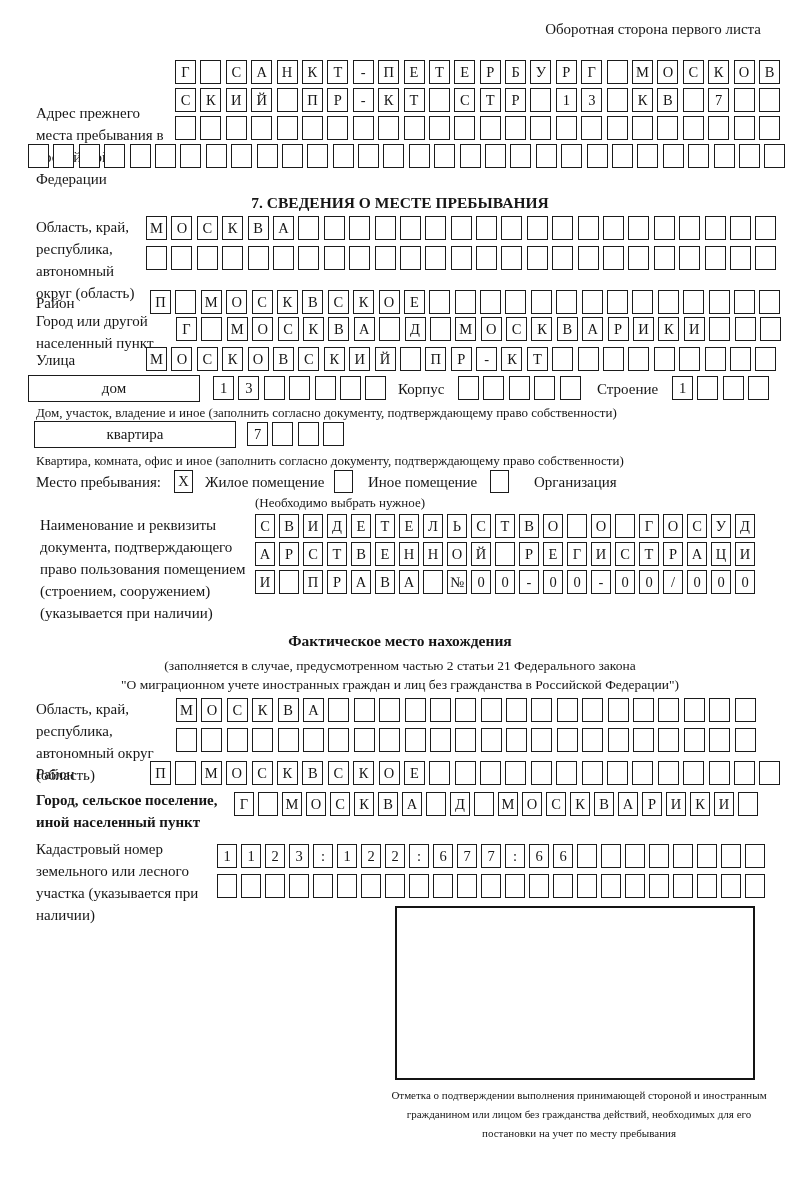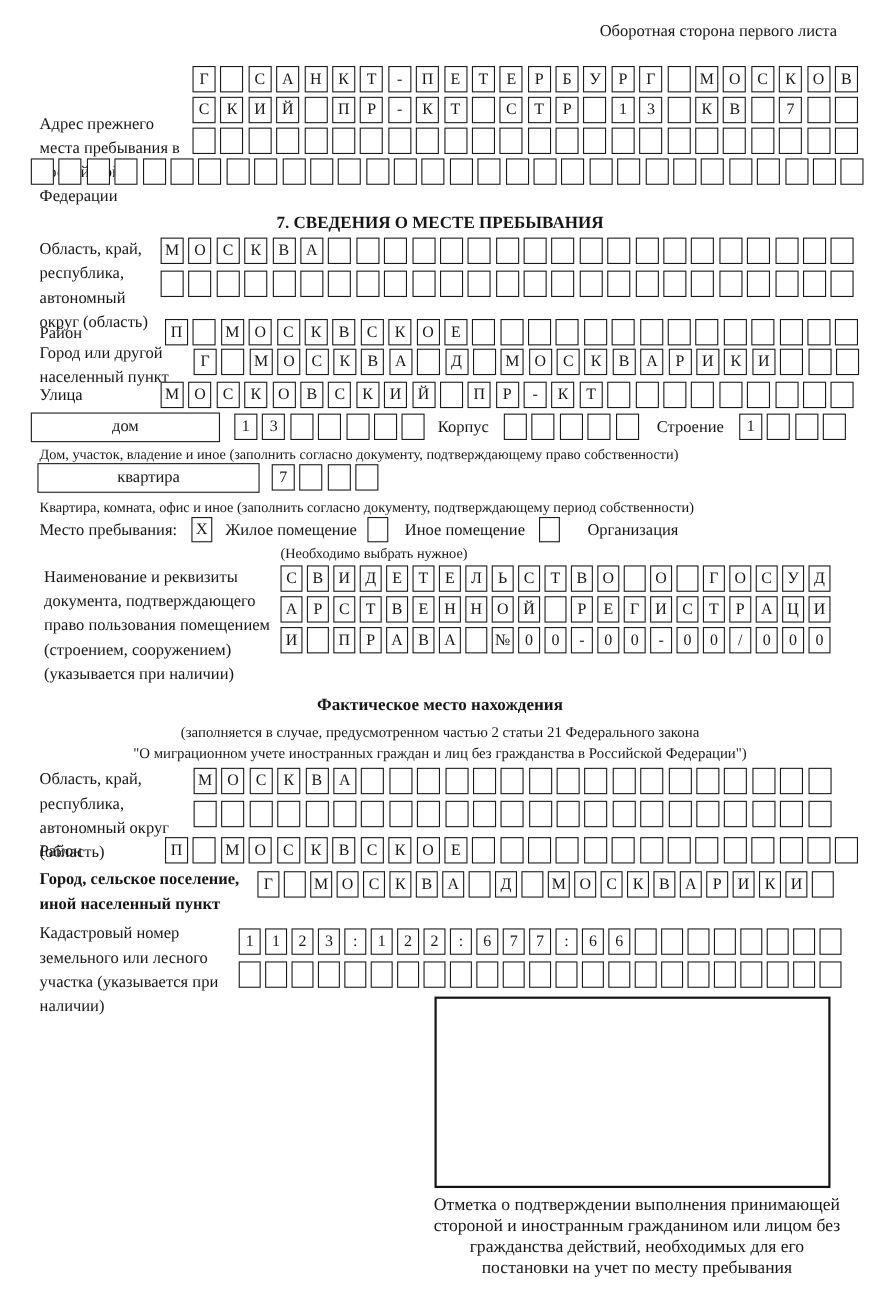--- a/index.html
+++ b/index.html
@@ -322,21 +322,21 @@
     </div>
   <div class="abs cap" style="left:36px;top:404px;width:740px;">Дом, участок, владение и иное (заполнить согласно документу, подтверждающему право собственности)</div>
 
   <div class="abs widebox" style="left:34px;top:421px;width:202px;">квартира</div>
   <div class="abs boxrow" style="left:247px;top:422px;">
       <span class="cb">7</span>
       <span class="cb"></span>
       <span class="cb"></span>
       <span class="cb"></span>
     </div>
-  <div class="abs cap" style="left:36px;top:452px;width:740px;">Квартира, комната, офис и иное (заполнить согласно документу, подтверждающему период собственности)</div>
+  <div class="abs cap" style="left:36px;top:452px;width:740px;">Квартира, комната, офис и иное (заполнить согласно документу, подтверждающему право собственности)</div>
 
   <div class="abs stay-lbl" style="left:36px;top:471px;">Место пребывания:</div>
   <div class="abs chk" style="left:174px;top:470px;">X</div>
   <div class="abs stay-lbl" style="left:205px;top:471px;">Жилое помещение</div>
   <div class="abs chk" style="left:334px;top:470px;"></div>
   <div class="abs stay-lbl" style="left:368px;top:471px;">Иное помещение</div>
   <div class="abs chk" style="left:490px;top:470px;"></div>
   <div class="abs stay-lbl" style="left:534px;top:471px;">Организация</div>
   <div class="abs cap" style="left:150px;top:494px;width:380px;text-align:center;">(Необходимо выбрать нужное)</div>
 
@@ -568,15 +568,15 @@
       <span class="cb"></span>
       <span class="cb"></span>
       <span class="cb"></span>
       <span class="cb"></span>
       <span class="cb"></span>
       <span class="cb"></span>
       <span class="cb"></span>
     </div>
 
   <div class="abs stamp" style="left:395px;top:906px;width:360px;height:174px;"></div>
-  <div class="abs cap" style="left:390px;top:1086px;width:378px;text-align:center;font-size:16px;line-height:19px;font-family:Liberation Serif, serif;">Отметка о подтверждении выполнения принимающей стороной и иностранным гражданином или лицом без гражданства действий, необходимых для его постановки на учет по месту пребывания</div>
+  <div class="abs cap" style="left:390px;top:1086px;width:378px;text-align:center;font-size:11px;line-height:19px;font-family:Liberation Serif, serif;">Отметка о подтверждении выполнения принимающей стороной и иностранным гражданином или лицом без гражданства действий, необходимых для его постановки на учет по месту пребывания</div>
 
 </div>
 
 </body></html>

